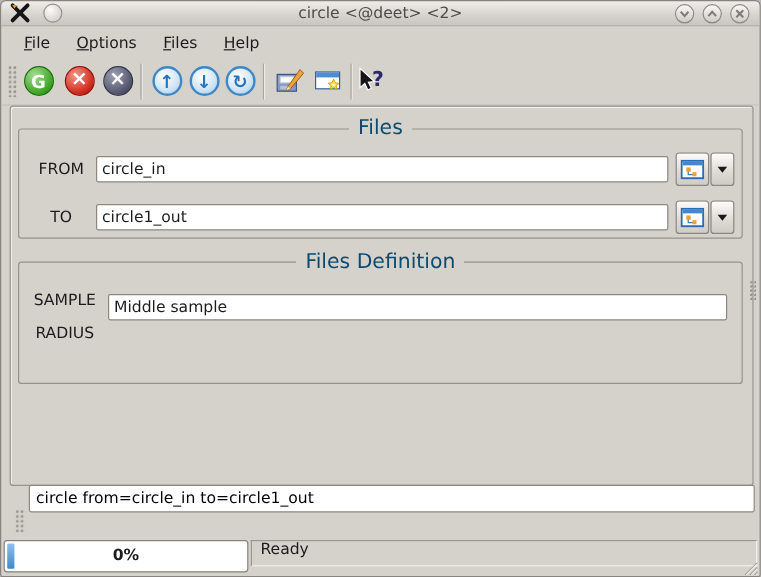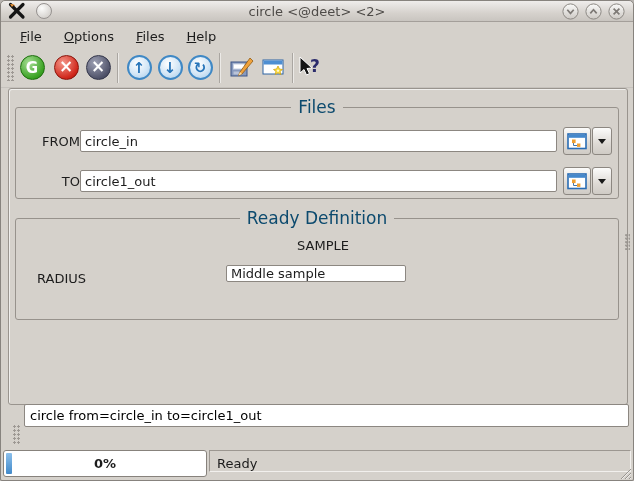--- a/index.html
+++ b/index.html
@@ -85,22 +85,22 @@
     position:absolute; border:1px solid #97928c; border-radius:3px;
     padding:0 6px 8px 6px;
   }
   legend { margin:0 auto; padding:0 7px; font-size:17px; color:#0c4a6e; }
   .fs-files { left:6px; top:8px;   width:604px; height:102px; }
   .fs-circ  { left:6px; top:119px; width:604px; height:112px; }
   .frow { display:flex; align-items:center; }
   .fs-files .frow { height:30px; margin-top:10px; }
   .fs-files .frow:first-of-type { margin-top:9px; }
   .fs-circ .frow { height:24px; margin-top:4px; }
-  .fs-circ .frow:first-of-type { margin-top:10px;flex-direction:column; }
-  .flabel { width:58px; text-align:right; flex:none; font-size:13px; }
+  .fs-circ .frow:first-of-type { margin-top:10px; }
+  .flabel { width:58px; text-align:center; flex:none; font-size:13px; }
   .fs-circ .flabel { width:64px; }
   input.field {
     flex:1; height:22px; background:#fff;
     border:1px solid #8c8781; border-radius:2px;
     font-family:"DejaVu Sans","Liberation Sans",sans-serif; font-size:13px;
     padding:0 4px; color:#1c1c1c; outline:none;
   }
   .fs-circ input.field { margin-left:4px; margin-right:6px;margin-top:12px; }
   .browse-btn {
     flex:none; width:28px; height:28px; margin-left:6px;
@@ -152,21 +152,21 @@
     position:absolute; left:2px; top:2px; bottom:2px; width:6px;
     background:linear-gradient(#8cc0ec, #4189c9); border-radius:1px;
   }
   .progress .pct {
     position:absolute; left:0; right:0; top:5px; text-align:center;
     font-weight:bold; font-size:13px;
   }
   .ready-panel {
     position:absolute; left:208px; right:2px; top:1px; height:22px;
     border:1px solid; border-color:#9c9791 #f2f0ed #f2f0ed #9c9791;
-    display:flex; align-items:flex-end; padding-left:7px; font-size:13px;
+    display:flex; align-items:flex-start; padding-left:7px; font-size:13px;
   }
   .resize-grip { position:absolute; right:1px; bottom:1px; }
 </style>
 </head>
 <body>
 
 <svg width="0" height="0" style="position:absolute">
   <defs>
     <linearGradient id="gBtnFace" x1="0" y1="0" x2="0" y2="1">
       <stop offset="0" stop-color="#fafaf9"></stop>
@@ -310,21 +310,21 @@
             <rect x="10" y="10.5" width="3.4" height="3.4" fill="#f0a030"></rect>
           </svg>
         </div>
         <div class="arrow-btn">
           <div class="caret"></div>
         </div>
       </div>
     </fieldset>
 
     <fieldset class="fs-circ">
-      <legend>Ready Definition</legend>
+      <legend>Files Definition</legend>
 
       <div class="frow">
         <span class="flabel">SAMPLE</span>
         <input class="field" type="text" value="Middle sample" style="">
       </div>
       <div class="frow">
         <span class="flabel">RADIUS</span>
       </div>
     </fieldset>
 

